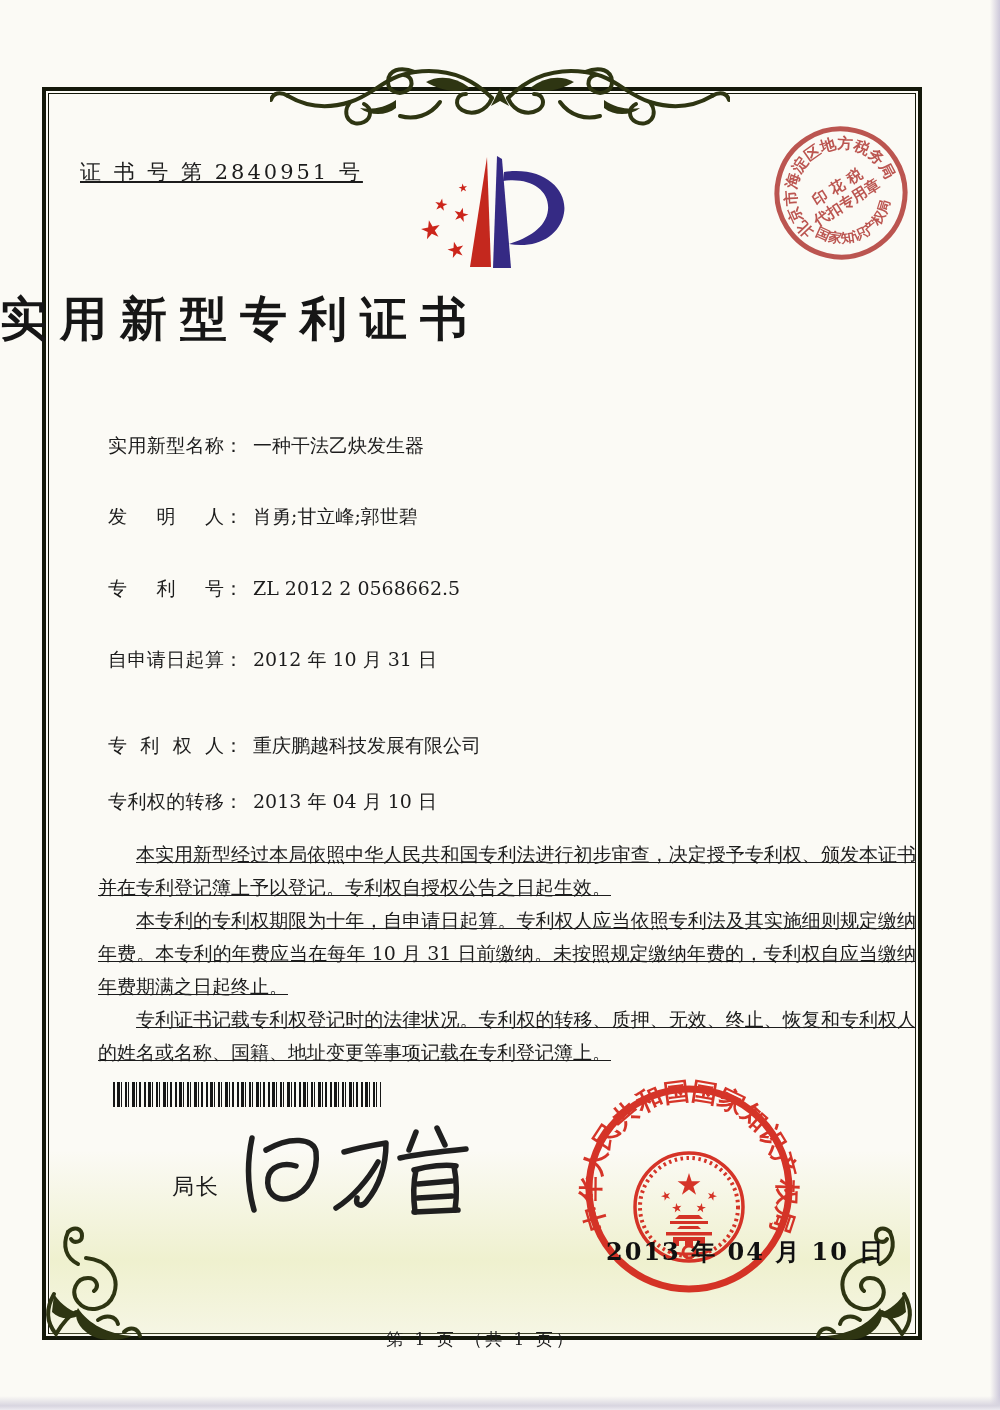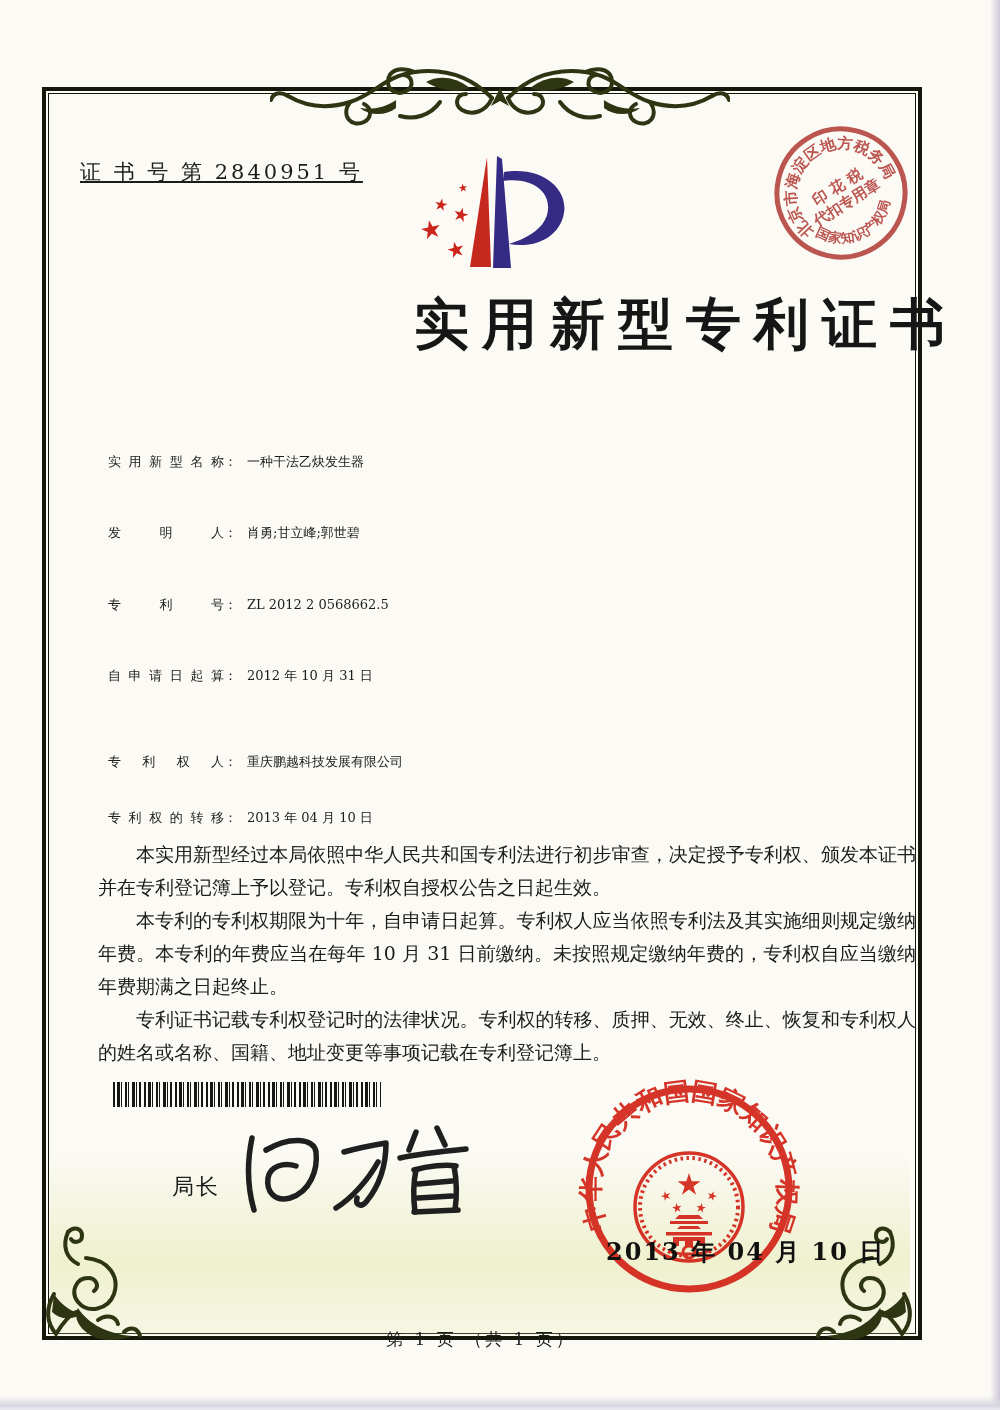--- a/index.html
+++ b/index.html
@@ -11,28 +11,28 @@
        background:linear-gradient(to bottom,rgba(190,187,200,0),#d8d5e0 70%,#eceaf0);}
   
   .frame{position:absolute;left:42px;top:87px;width:872px;height:1245px;
        border:4px solid #14180a;}
   .frame::after{content:'';position:absolute;inset:2px;border:1px solid #14180a;}
   .tint-band{position:absolute;left:50px;top:1150px;width:860px;height:185px;
        background:linear-gradient(to bottom,rgba(228,232,170,0) 0%,rgba(224,229,160,.45) 60%,rgba(224,229,160,.2) 100%);}
   .cert-no{position:absolute;left:80px;top:158px;font-size:21px;letter-spacing:3px;text-decoration:underline;}
   .logo{position:absolute;left:398px;top:150px;}
   .tax-stamp{position:absolute;left:756px;top:108px;opacity:.9;}
-  .title{position:absolute;left:0;top:288px;width:958px;text-align:right;
-       font-size:55px;font-weight:700;letter-spacing:13px;color:#161616;}
+  .title{position:absolute;left:0;top:288px;width:958px;text-align:left;
+       font-size:47px;font-weight:700;letter-spacing:13px;color:#161616;}
   .fields{position:absolute;left:108px;top:433px;width:720px;}
-  .f-row{position:absolute;left:0;font-size:13px;white-space:nowrap;margin-top:20px;}
+  .f-row{position:absolute;left:0;font-size:19px;white-space:nowrap;}
   .f-label{display:inline-block;width:116px;text-align:justify;text-align-last:justify;}
   .f-colon{display:inline-block;margin-right:10px;}
   .paras{position:absolute;left:98px;top:838px;width:818px;font-size:19px;line-height:33px;text-align:justify;}
-  .paras p{margin:0;text-indent:2em;}
+  .paras p{margin:0;text-indent:2em;text-decoration:underline;}
   .barcode{position:absolute;left:113px;top:1082px;width:268px;height:25px;
        background:repeating-linear-gradient(90deg,
         #161616 0 2px,#fbfaf5 2px 4px,
         #161616 4px 7px,#fbfaf5 7px 8px,
         #161616 8px 9px,#fbfaf5 9px 12px,
         #161616 12px 14px,#fbfaf5 14px 15px,
         #161616 15px 16px,#fbfaf5 16px 19px,
         #161616 19px 22px,#fbfaf5 22px 23px,
         #161616 23px 24px,#fbfaf5 24px 26px,
         #161616 26px 28px,#fbfaf5 28px 31px);}

